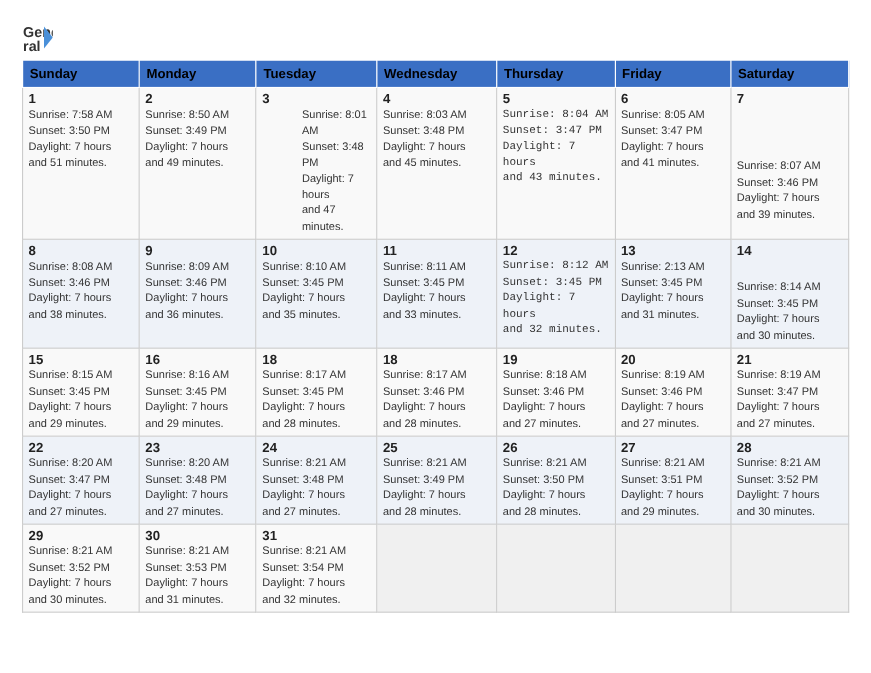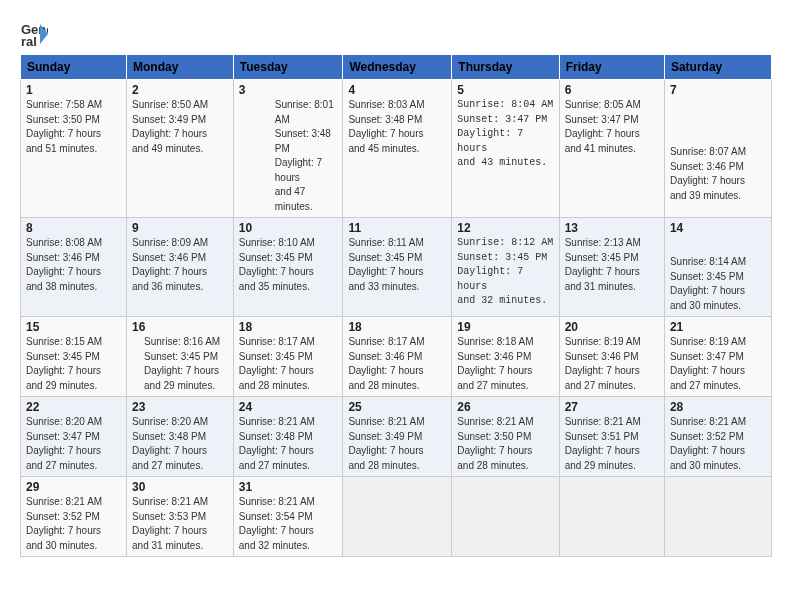--- a/index.html
+++ b/index.html
@@ -226,21 +226,21 @@
         <tr>
           <td>
             <span class="day-num">15</span>
             <div class="day-info" style="white-space: pre-line;">Sunrise: 8:15 AM
 Sunset: 3:45 PM
 Daylight: 7 hours
 and 29 minutes.</div>
           </td>
           <td>
             <span class="day-num">16</span>
-            <div class="day-info" style="white-space: pre-line; margin-left: 12px;">Sunrise: 8:16 AM
+            <div class="day-info" style="white-space: pre-line;">Sunrise: 8:16 AM
 Sunset: 3:45 PM
 Daylight: 7 hours
 and 29 minutes.</div>
           </td>
           <td>
             <span class="day-num">18</span>
             <div class="day-info" style="white-space: pre-line;">Sunrise: 8:17 AM
 Sunset: 3:45 PM
 Daylight: 7 hours
 and 28 minutes.</div>

